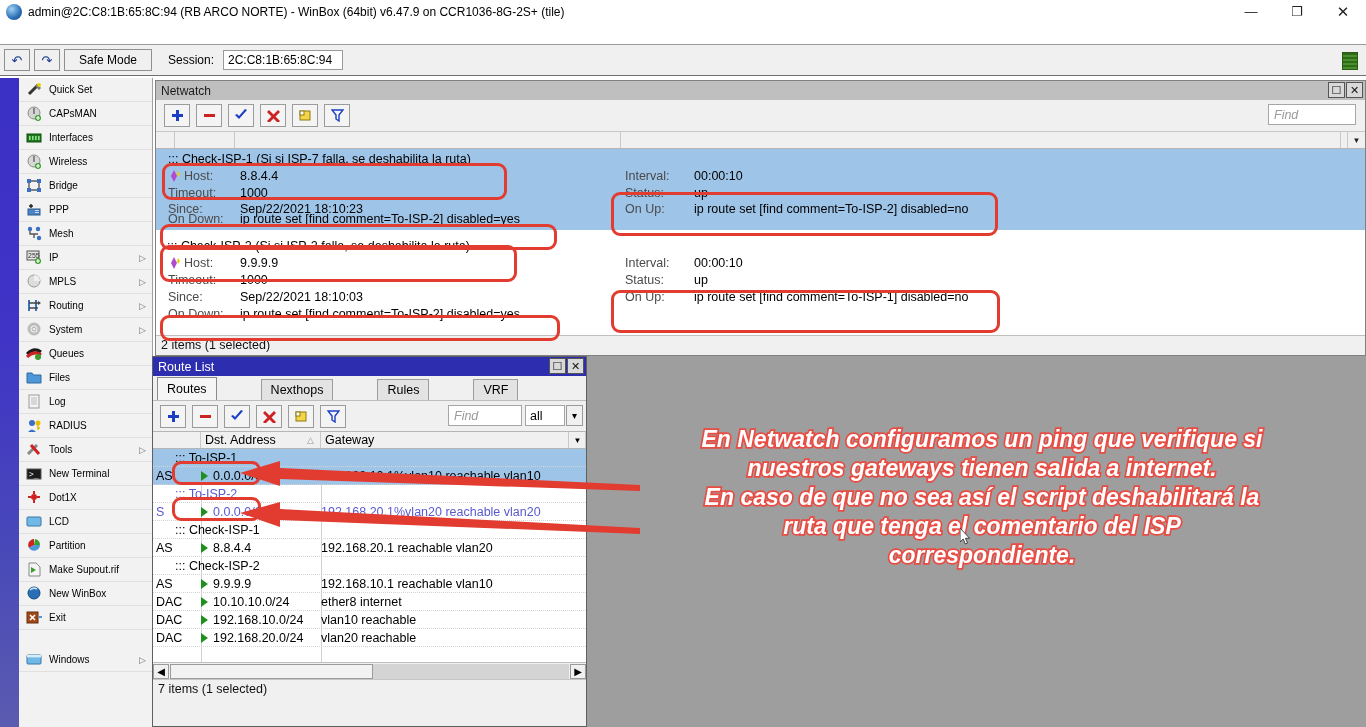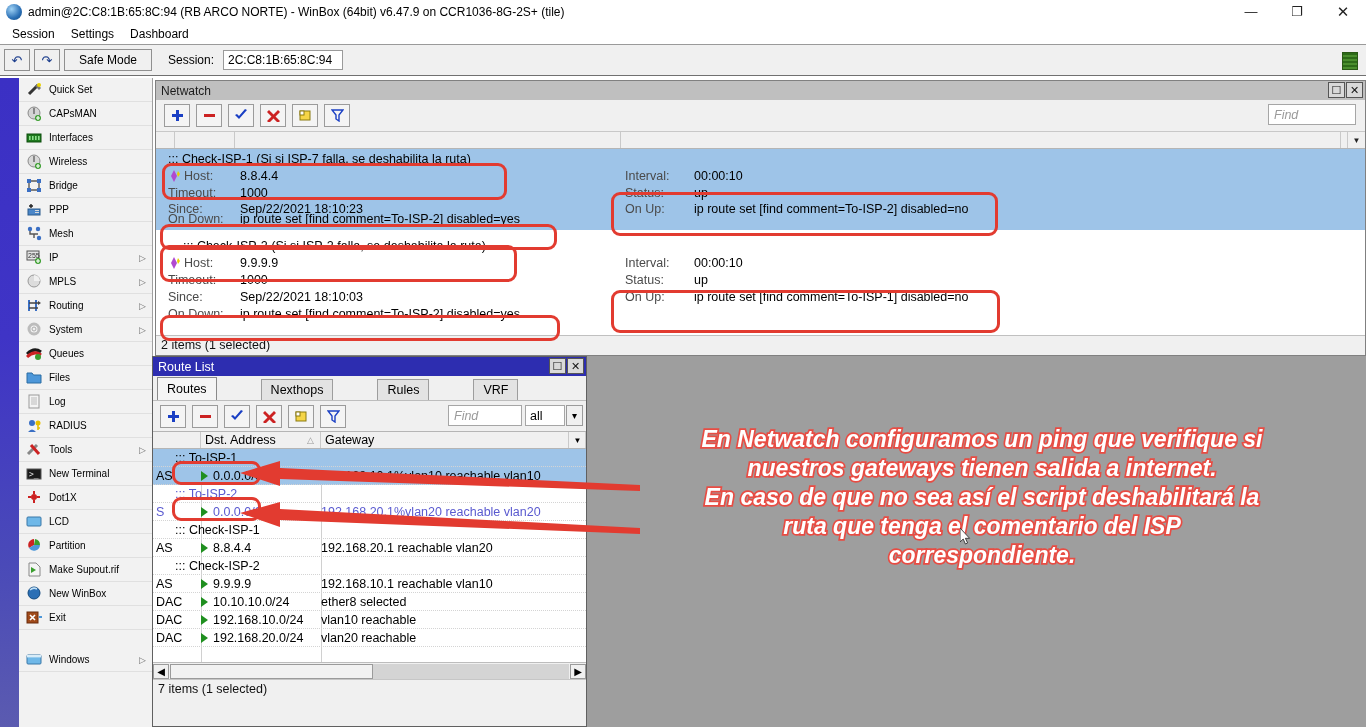--- a/index.html
+++ b/index.html
@@ -216,25 +216,20 @@
   <div class="titlebar">
     <div class="ticon"></div>
     <div class="ttext">admin@2C:C8:1B:65:8C:94 (RB ARCO NORTE) - WinBox (64bit) v6.47.9 on CCR1036-8G-2S+ (tile)</div>
     <div class="wbtns">
       <div class="wbtn">—</div>
       <div class="wbtn">❐</div>
       <div class="wbtn close">✕</div>
     </div>
   </div>
 
-  <div class="menubar">
-    <div class="mitem">Session</div>
-    <div class="mitem">Settings</div>
-    <div class="mitem">Dashboard</div>
-  </div>
 
   <div class="toolbar">
     <div class="tbtn">
       <span>↶</span>
     </div>
     <div class="tbtn">
       <span>↷</span>
     </div>
     <div class="tbtn safemode">Safe Mode</div>
     <div class="sesslabel">Session:</div>
@@ -579,21 +574,21 @@
         <div class="nwline nwval" style="left:538px; top:20px;">00:00:10</div>
         <div class="nwline nwkey" style="left:469px; top:37px;">Status:</div>
         <div class="nwline nwval" style="left:538px; top:37px;">up</div>
         <div class="nwline nwkey" style="left:469px; top:53px;">On Up:</div>
         <div class="nwline nwval" style="left:538px; top:53px;">ip route set [find comment=To-ISP-2] disabled=no</div>
       </div>
 
       <div class="nw-gap"></div>
 
       <div class="nw-row">
-        <div class="nwline nwval" style="left:27px; top:1px;">::: Check-ISP-2 (Si si ISP-2 falla, se deshabilita la ruta)</div>
+        <div class="nwline nwval" style="left:11px; top:1px;">::: Check-ISP-2 (Si si ISP-2 falla, se deshabilita la ruta)</div>
         <div class="nwline nwkey" style="left:12px; top:18px;">
           <span class="hosticon">
             <svg width="13" height="12">
                 <path d="M6 0 l3 6 -3 6 -3-6z" fill="#b04ad0"></path>
                 <path d="M10 1 l2 3 -2 3 -1-3z" fill="#e8d000"></path>
               </svg>
           </span><span>Host:</span>
         </div>
         <div class="nwline nwval" style="left:84px; top:18px;">9.9.9.9</div>
         <div class="nwline nwkey" style="left:12px; top:35px;">Timeout:</div>
@@ -731,21 +726,21 @@
           </span>
         <span class="gw">192.168.10.1 reachable vlan10</span>
       </div>
 
       <div class="rrow">
         <span class="flags">DAC</span>
         <span class="dst">
             <span class="tri"></span>
             <span>10.10.10.0/24</span>
           </span>
-        <span class="gw">ether8 selected</span>
+        <span class="gw">ether8 internet</span>
       </div>
       <div class="rrow">
         <span class="flags">DAC</span>
         <span class="dst">
             <span class="tri"></span>
             <span>192.168.10.0/24</span>
           </span>
         <span class="gw">vlan10 reachable</span>
       </div>
       <div class="rrow">

